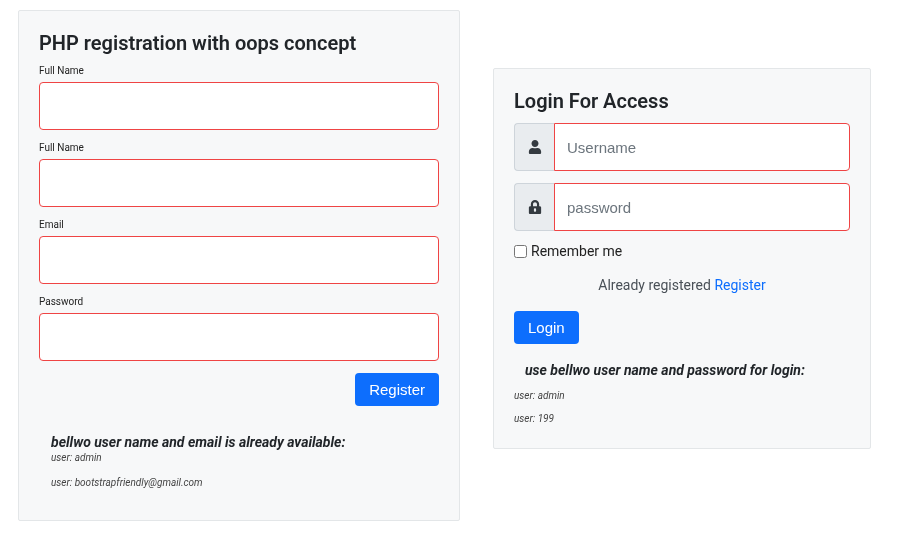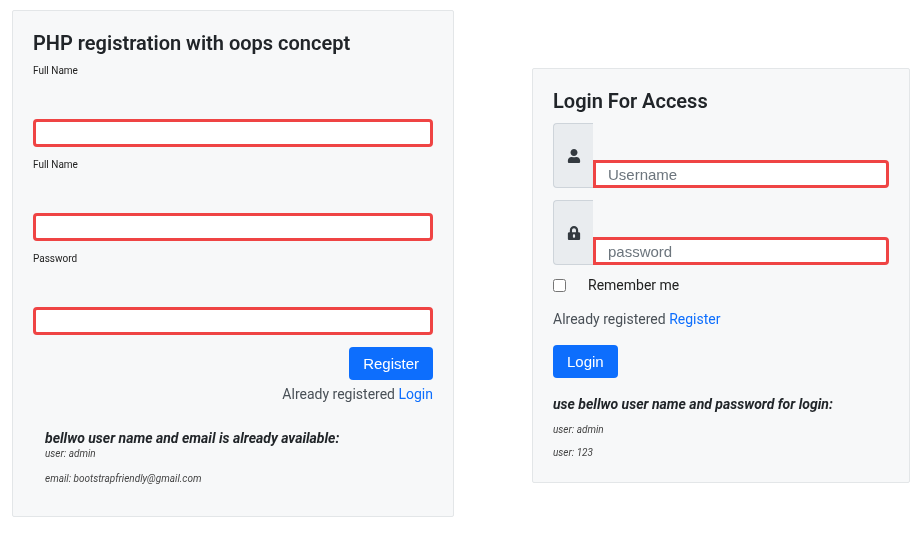--- a/index.html
+++ b/index.html
@@ -11,55 +11,54 @@
     position: relative;
     color: #212529;
   }
   .panel {
     position: absolute;
     background: #f7f8f9;
     border: 1px solid #e3e6e8;
     border-radius: 2px;
   }
   .panel-reg {
-    left: 12px;
+    left: 18px;
     top: 10px;
     width: 442px;
     padding: 20px 20px 18px 20px;
   }
   .panel-login {
-    left: 532px;
+    left: 493px;
     top: 68px;
     width: 378px;
     padding: 20px 20px 24px 20px;
   }
   h3 {
     font-size: 20px;
     font-weight: 600;
     margin-bottom: 10px;
   }
   .form-group {
     margin-bottom: 12px;
   }
   .form-label {
     display: block;
     font-size: 10px;
     margin-bottom: 6px;
     color: #222;
   }
   .form-control {
     width: 100%;
-    height: 28px;
-    border: 3px solid #ef4444;
+    height: 48px;
+    border: 1px solid #ef4444;
     border-radius: 4px;
     padding: 6px 12px;
     font-size: 15px;
     background: #fff;
     color: #495057;
-    margin-top: 37px;
   }
   .form-control::placeholder { color: #6c757d; }
   .btn-primary {
     background: #0d6efd;
     color: #fff;
     border: none;
     border-radius: 4px;
     padding: 8px 14px;
     font-size: 15px;
     cursor: pointer;
@@ -111,28 +110,28 @@
     color: #495057;
   }
   .input-group .form-control {
     border-top-left-radius: 0;
     border-bottom-left-radius: 0;
     flex: 1;
   }
   .check-row {
     display: flex;
     align-items: center;
-    gap: 22px;
+    gap: 4px;
     font-size: 14px;
     margin-top: 8px;
     margin-bottom: 18px;
     color: #222;
   }
   .login-already {
-    text-align: left;
+    text-align: center;
     font-size: 14px;
     color: #495057;
     margin-bottom: 18px;
   }
   .login-btn-row { margin-bottom: 18px; }
   .icon-svg { width: 14px; height: 14px; fill: #343a40; }
 </style>
 </head>
 <body>
 
@@ -142,37 +141,38 @@
   <div class="form-group">
     <label class="form-label">Full Name</label>
     <input class="form-control" type="text" style="">
   </div>
 
   <div class="form-group">
     <label class="form-label">Full Name</label>
     <input class="form-control" type="text" style="">
   </div>
 
+  <div class="form-group">
+    <label class="form-label">Email</label>
+    <input class="form-control" type="text" style="">
+  </div>
 
   <div class="form-group">
     <label class="form-label">Password</label>
     <input class="form-control" type="password" style="">
   </div>
 
   <div class="reg-actions">
     <button class="btn-primary">Register</button>
-    <div class="already">
-      <span>Already registered </span><a class="link">Login</a>
-    </div>
   </div>
 
   <div class="hint-block">
     <div class="hint-title">bellwo user name and email is already available:</div>
     <div class="hint-line">user: admin</div>
-    <div class="hint-line">email: bootstrapfriendly@gmail.com</div>
+    <div class="hint-line">user: bootstrapfriendly@gmail.com</div>
   </div>
 </div>
 
 <div class="panel panel-login">
   <h3>Login For Access</h3>
 
   <div class="input-group">
     <div class="input-addon">
       <svg class="icon-svg" viewBox="0 0 448 512">
           <path d="M224 256c70.7 0 128-57.3 128-128S294.7 0 224 0 96 57.3 96 128s57.3 128 128 128zm89.6 32h-16.7c-22.2 10.2-46.9 16-72.9 16s-50.6-5.8-72.9-16h-16.7C60.2 288 0 348.2 0 422.4V464c0 26.5 21.5 48 48 48h352c26.5 0 48-21.5 48-48v-41.6c0-74.2-60.2-134.4-134.4-134.4z"></path>
@@ -197,17 +197,17 @@
 
   <div class="login-already">
     <span>Already registered </span><a class="link">Register</a>
   </div>
 
   <div class="login-btn-row">
     <button class="btn-primary">Login</button>
   </div>
 
   <div>
-    <div class="hint-title" style="margin-bottom:12px;">use bellwo user name and password for login:</div>
+    <div class="hint-title" style="margin-bottom:12px;margin-left:11px;">use bellwo user name and password for login:</div>
     <div class="hint-line" style="margin-bottom:12px;">user: admin</div>
-    <div class="hint-line" style="margin-bottom:0;">user: 123</div>
+    <div class="hint-line" style="margin-bottom:0;">user: 199</div>
   </div>
 </div>
 
 </body></html>

